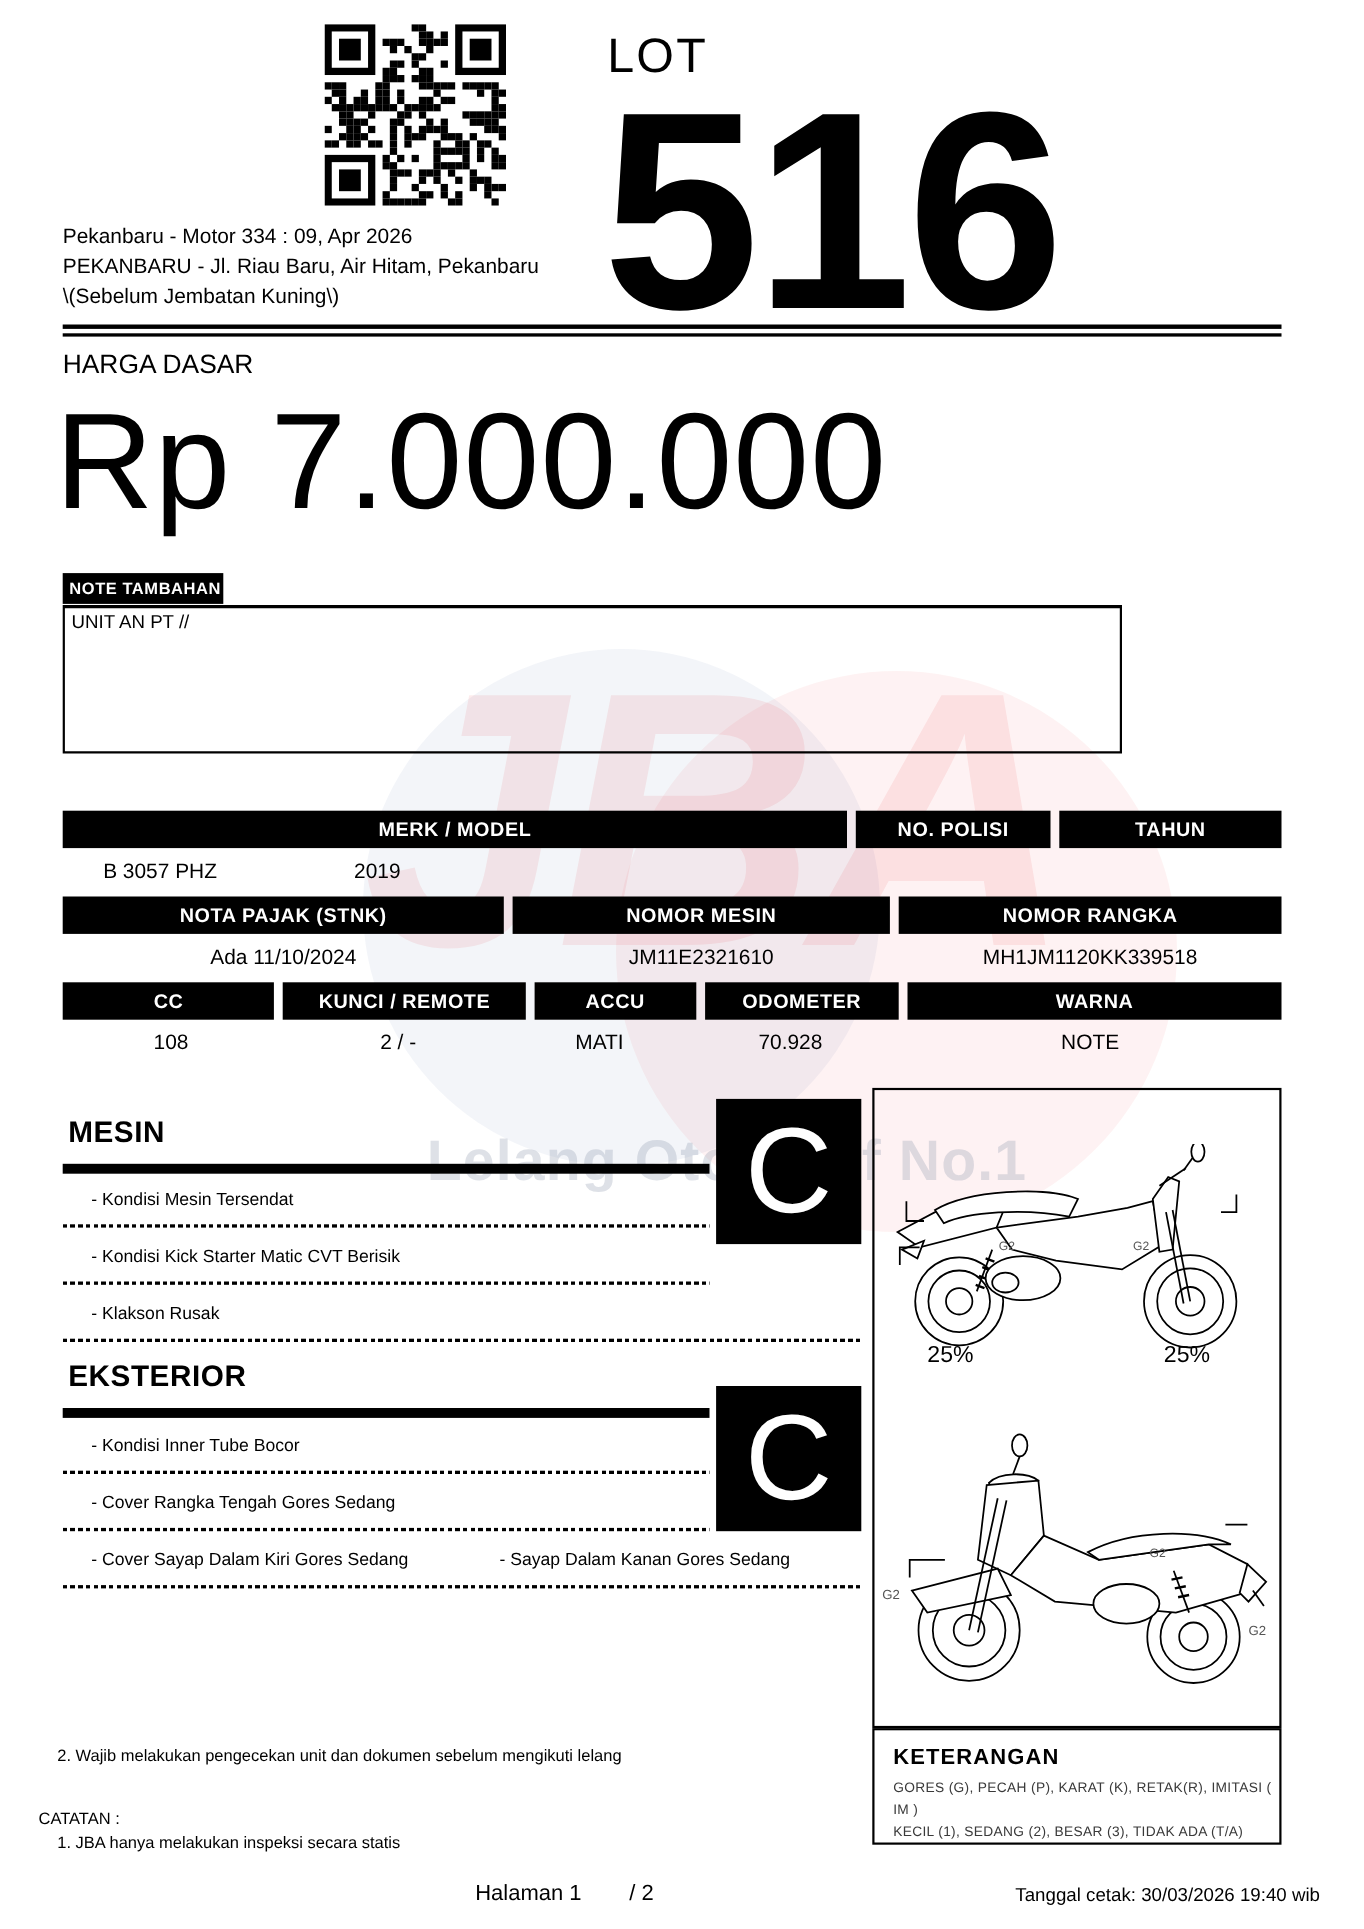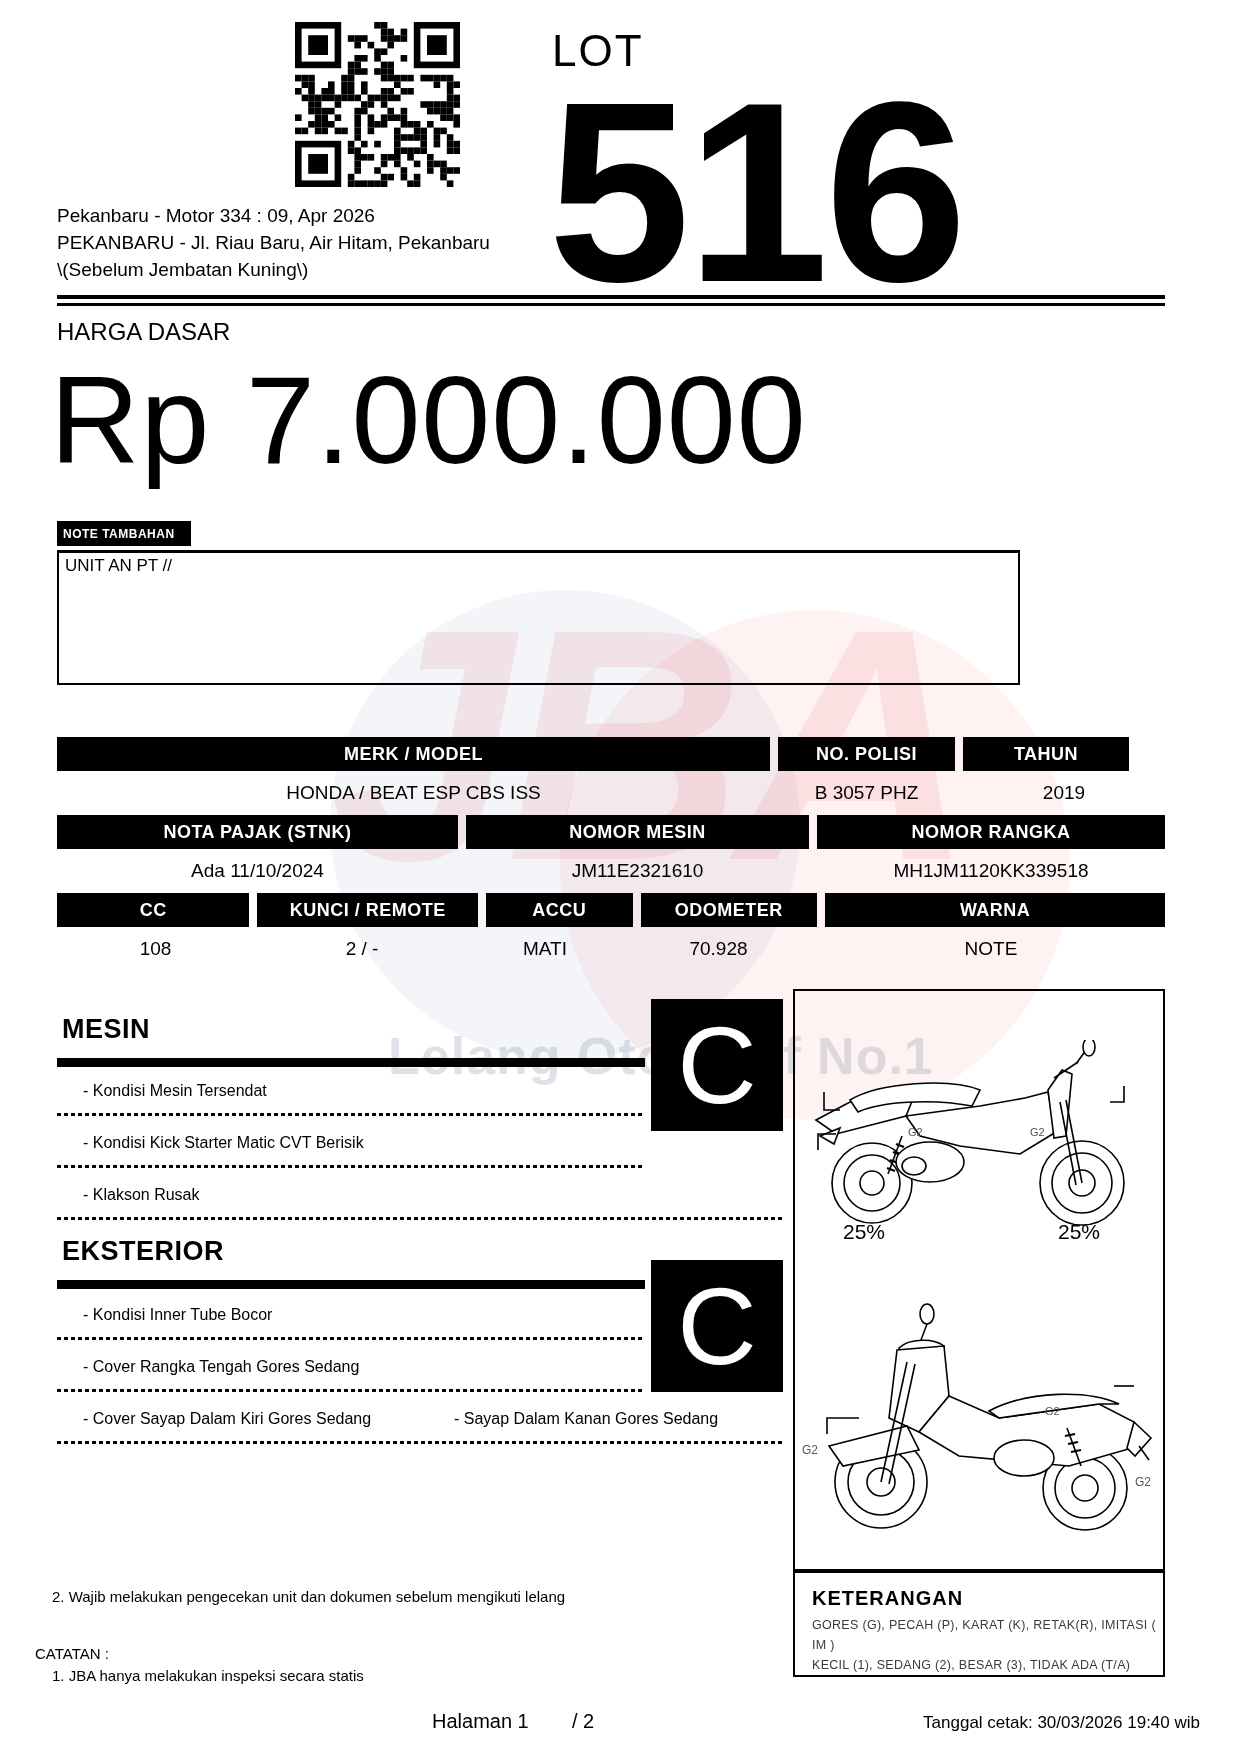--- a/index.html
+++ b/index.html
@@ -30,22 +30,22 @@
   .lot-label { left:552px; top:26px; font-size:44px; font-weight:normal; letter-spacing:2px; }
   .lot-number { left:548px; top:64px; font-size:256px; font-weight:bold; line-height:1; letter-spacing:-4px; }
   .loc { left:57px; font-size:19px; white-space:nowrap; }
 
   .rule-double { left:57px; top:295px; width:1108px; height:11px;
     border-top:4px solid #000; border-bottom:3px solid #000; }
 
   .harga-label { left:57px; top:318px; font-size:24px; }
   .harga-value { left:50px; top:358px; font-size:124px; line-height:1; letter-spacing:1px; }
 
-  .note-tab { left:57px; top:521px; background:#000; color:#fff; font-size:12px;
-    font-weight:bold; padding:6px 16px 5px 6px; letter-spacing:0.5px; }
+  .note-tab { left:57px; top:521px; background:#000; color:#fff; font-size:15px;
+    font-weight:bold; padding:6px 2px 5px 6px; letter-spacing:0.5px; }
   .note-box { left:57px; top:550px; width:963px; height:135px;
     border:2px solid #000; border-top-width:3px; padding:3px 6px; font-size:17px; }
 
   
   .spec-row { left:57px; width:1108px; display:flex; gap:8px; }
   .hcell { background:#000; color:#fff; font-weight:bold; font-size:18px; height:34px;
     display:flex; align-items:center; justify-content:center; letter-spacing:0.5px; white-space:nowrap; }
   .vcell { font-size:19px; height:44px; display:flex; align-items:center; justify-content:center; white-space:nowrap; }
 
   
@@ -318,24 +318,23 @@
   <div class="abs harga-value z">Rp 7.000.000</div>
 
   <div class="abs note-tab z">NOTE TAMBAHAN</div>
   <div class="abs note-box">
     <span>UNIT AN PT //</span>
   </div>
 
   <div class="abs spec-row z" style="top:737px">
     <div class="hcell" style="width:713px">MERK / MODEL</div>
     <div class="hcell" style="width:177px">NO. POLISI</div>
-    <div class="hcell" style="width:166px">TAHUN</div>
+    <div class="hcell" style="width:202px">TAHUN</div>
   </div>
   <div class="abs spec-row" style="top:771px">
-    <div class="vcell" style="width:713px">HONDA / BEAT ESP CBS ISS</div>
     <div class="vcell" style="width:177px">B 3057 PHZ</div>
     <div class="vcell" style="width:202px">2019</div>
   </div>
   <div class="abs spec-row z" style="top:815px">
     <div class="hcell" style="width:401px">NOTA PAJAK (STNK)</div>
     <div class="hcell" style="width:343px">NOMOR MESIN</div>
     <div class="hcell" style="width:348px">NOMOR RANGKA</div>
   </div>
   <div class="abs spec-row" style="top:849px">
     <div class="vcell" style="width:401px">Ada 11/10/2024</div>

